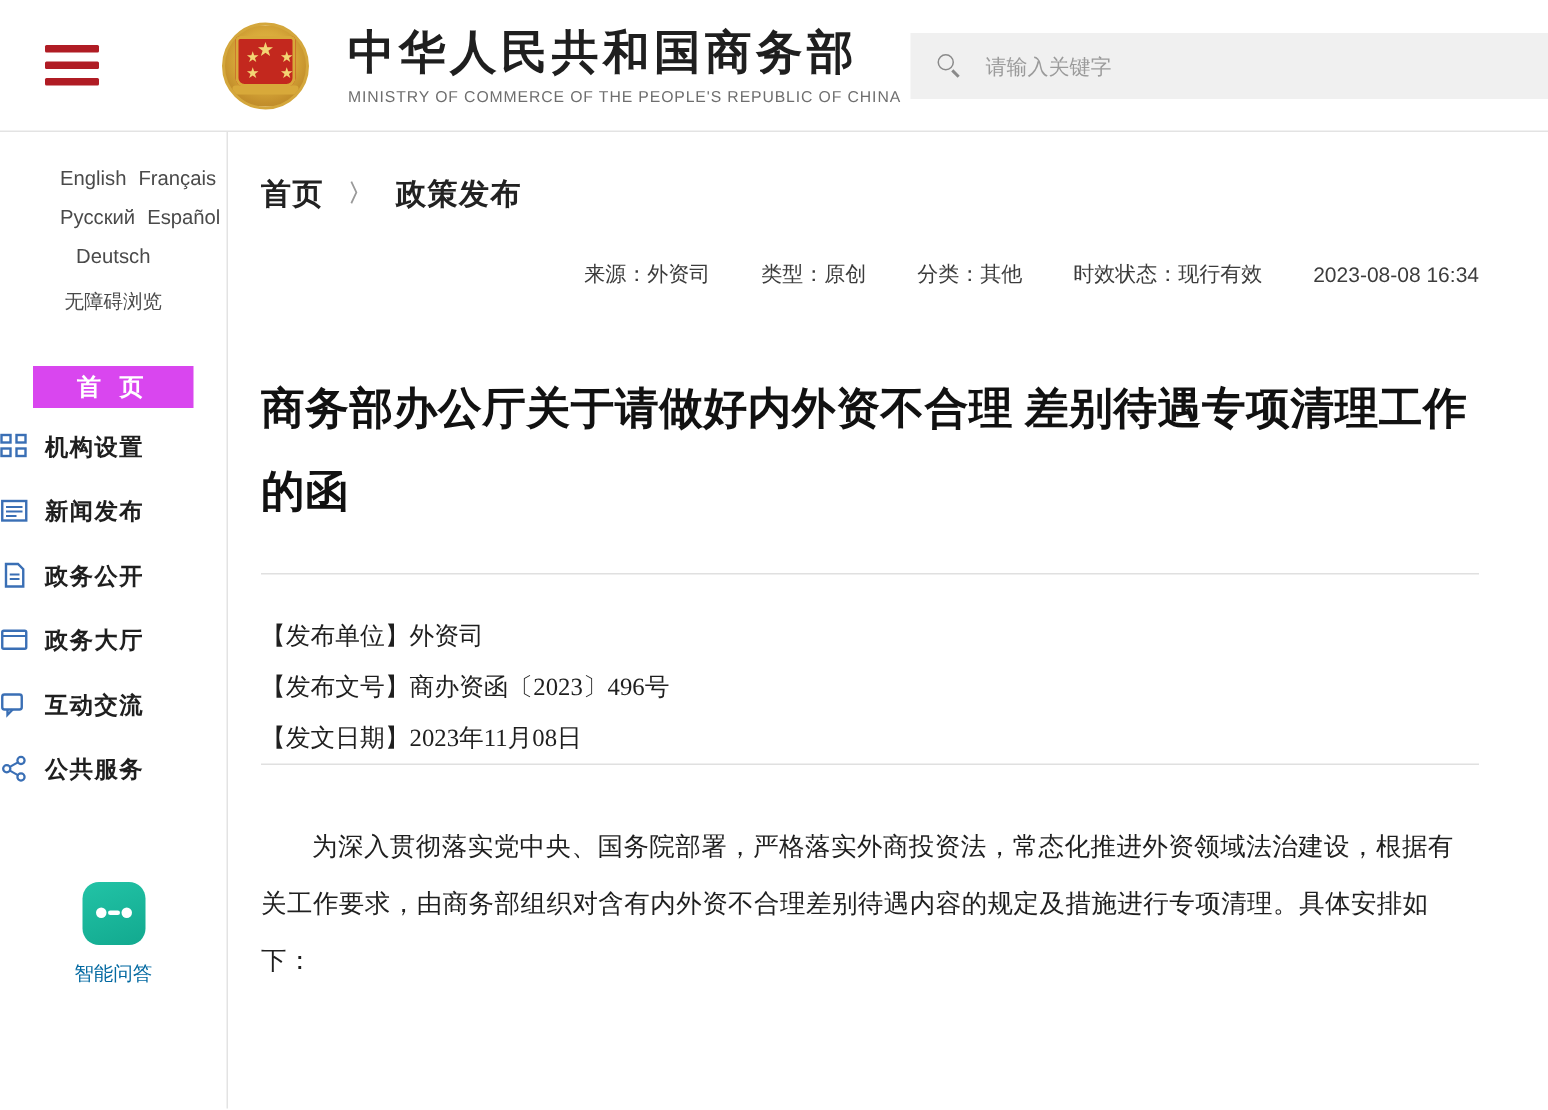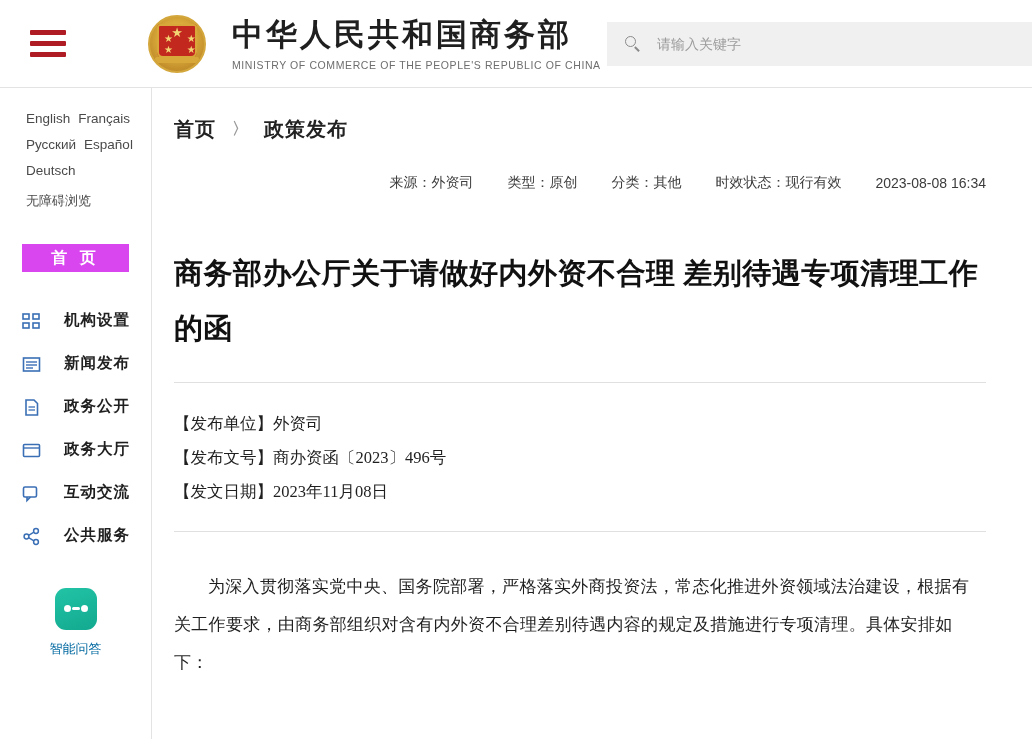--- a/index.html
+++ b/index.html
@@ -152,24 +152,25 @@
     display: flex;
     height: 651px;
   }
   .sidebar {
     width: 152px;
     border-right: 1px solid #e3e3e3;
     flex: none;
     padding-top: 18px;
   }
   .langs {
-    padding: 0 26px;
+    padding: 0 40px;
     font-size: 13.5px;
     color: #4a4a4a;
     line-height: 26px;
+    text-align: center;
   }
   .langs .row { white-space: nowrap; }
   .langs span { cursor: pointer; }
   .langs .sep { display: inline-block; width: 8px; }
   .accessibility {
     margin-top: 4px;
     font-size: 13px;
     color: #4a4a4a;
     cursor: pointer;
   }
@@ -183,25 +184,23 @@
     font-size: 16px;
     font-weight: bold;
     letter-spacing: 4px;
     display: flex;
     align-items: center;
     justify-content: center;
     cursor: pointer;
   }
   .nav-item {
     display: flex;
-    align-items: flex-end;
+    align-items: flex-start;
     height: 43px;
-    padding-left: 22px;
     cursor: pointer;
-    gap: 12px;
   }
   .nav-item .ico {
     width: 19px; height: 19px;
     margin-right: 11px;
     flex: none;
     color: #3a6fb5;
   }
   .nav-item .lbl {
     font-size: 15.5px;
     color: #1f1f1f;
@@ -290,21 +289,20 @@
     line-height: 55px;
     letter-spacing: 0.5px;
     margin-top: 40px;
     padding-bottom: 26px;
     border-bottom: 1px solid #e0e0e0;
     max-width: 830px;
   }
 
   .fields {
     margin-top: 24px;
-    padding-bottom: 22px;
     border-bottom: 1px solid #e0e0e0;
     max-width: 830px;
   }
   .fields .f {
     font-size: 16.5px;
     color: #1f1f1f;
     line-height: 34px;
     font-family: "Liberation Serif", serif;
   }
 

